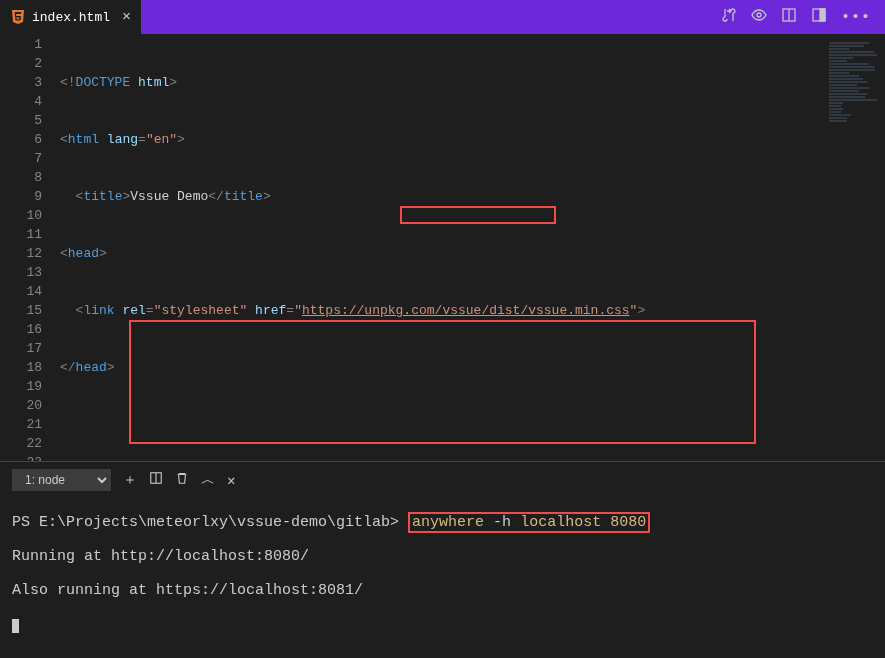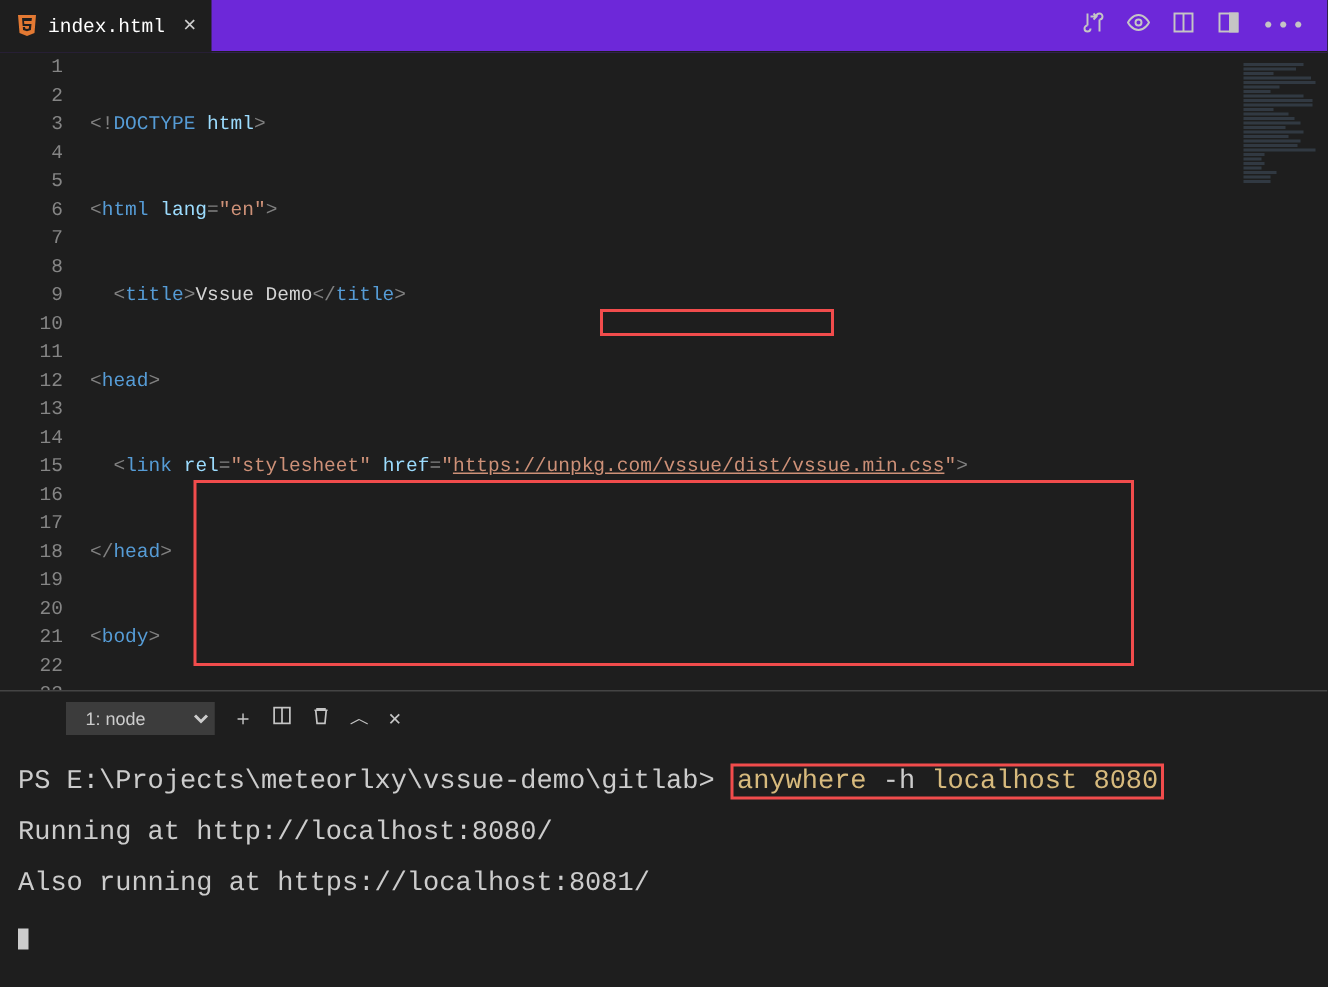--- a/index.html
+++ b/index.html
@@ -84,28 +84,28 @@
   justify-content: space-between;
   padding: 0 12px;
   font-size: 11px;
 }
 .paneltabs { display: flex; gap: 18px; text-transform: uppercase; color: #888; }
 .paneltabs div { padding-bottom: 6px; cursor: pointer; }
 .paneltabs .active { color: #e7e7e7; border-bottom: 1px solid #e7e7e7; }
 .panelactions { display: flex; align-items: center; gap: 12px; color: #c5c5c5; }
 .panelactions select {
   background: #3c3c3c; color: #ccc; border: 1px solid #3c3c3c;
-  font-size: 12px; padding: 2px 28px 2px 8px; height: 22px; margin-left: 32px;
+  font-size: 12px; padding: 2px 28px 2px 8px; height: 22px;
 }
 .panelactions span { cursor: pointer; font-size: 14px; }
 .terminal {
   background: #1e1e1e;
   padding: 6px 12px 8px 12px;
   font-family: Consolas, "Courier New", monospace;
-  font-size: 18px;
+  font-size: 15px;
   line-height: 17px;
   color: #cccccc;
   white-space: pre;
   position: relative;
 }
 .term-yellow { color: #d7ba7d; }
 .term-hl {
   border: 2px solid #f14c4c;
   padding: 0 2px;
 }
@@ -171,21 +171,20 @@
       <div>22</div>
       <div>23</div>
     </div>
   <div class="code">
     <div class="line"><span class="pun">&lt;!</span><span class="tagc">DOCTYPE</span> <span class="attr">html</span><span class="pun">&gt;</span></div>
     <div class="line"><span class="pun">&lt;</span><span class="tagc">html</span> <span class="attr">lang</span><span class="pun">=</span><span class="str">"en"</span><span class="pun">&gt;</span></div>
     <div class="line">  <span class="pun">&lt;</span><span class="tagc">title</span><span class="pun">&gt;</span><span class="txt">Vssue Demo</span><span class="pun">&lt;/</span><span class="tagc">title</span><span class="pun">&gt;</span></div>
     <div class="line"><span class="pun">&lt;</span><span class="tagc">head</span><span class="pun">&gt;</span></div>
     <div class="line">  <span class="pun">&lt;</span><span class="tagc">link</span> <span class="attr">rel</span><span class="pun">=</span><span class="str">"stylesheet"</span> <span class="attr">href</span><span class="pun">=</span><span class="str">"<span class="link">https://unpkg.com/vssue/dist/vssue.min.css</span>"</span><span class="pun">&gt;</span></div>
     <div class="line"><span class="pun">&lt;/</span><span class="tagc">head</span><span class="pun">&gt;</span></div>
-    <div class="line"><span class="pun">&lt;</span><span class="tagc">body</span><span class="pun">&gt;</span></div>
     
     
     
     
     
     
     
     
     
     

